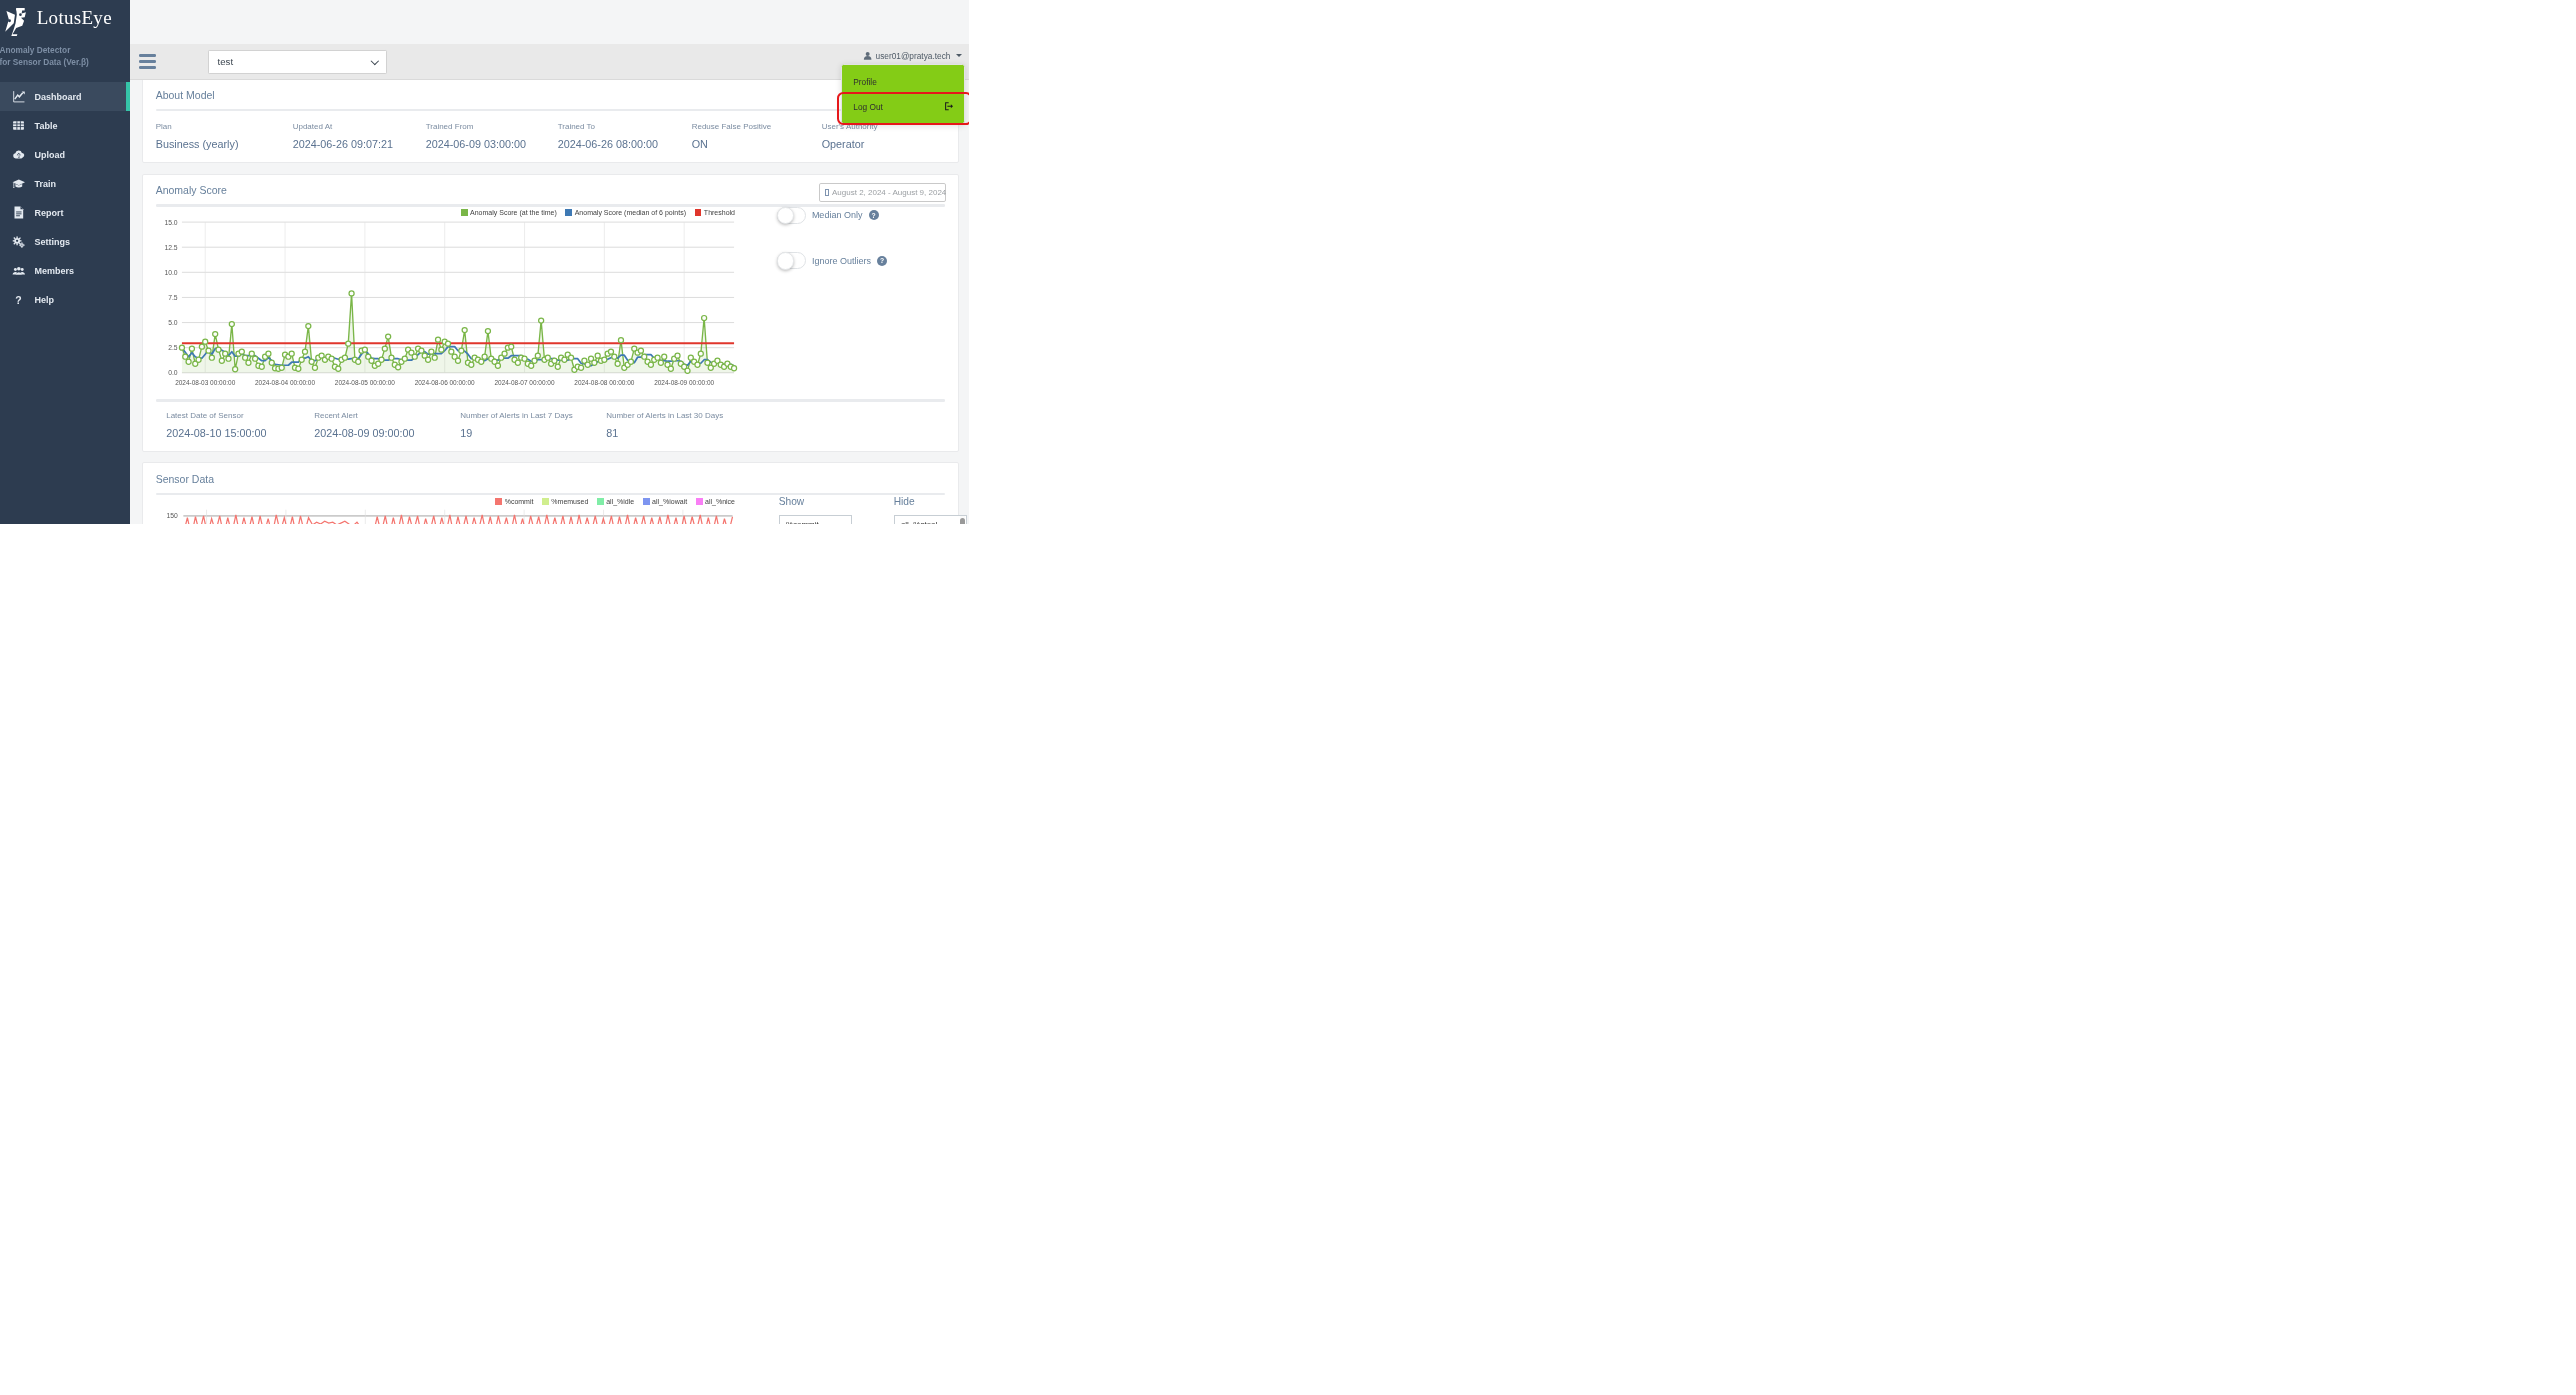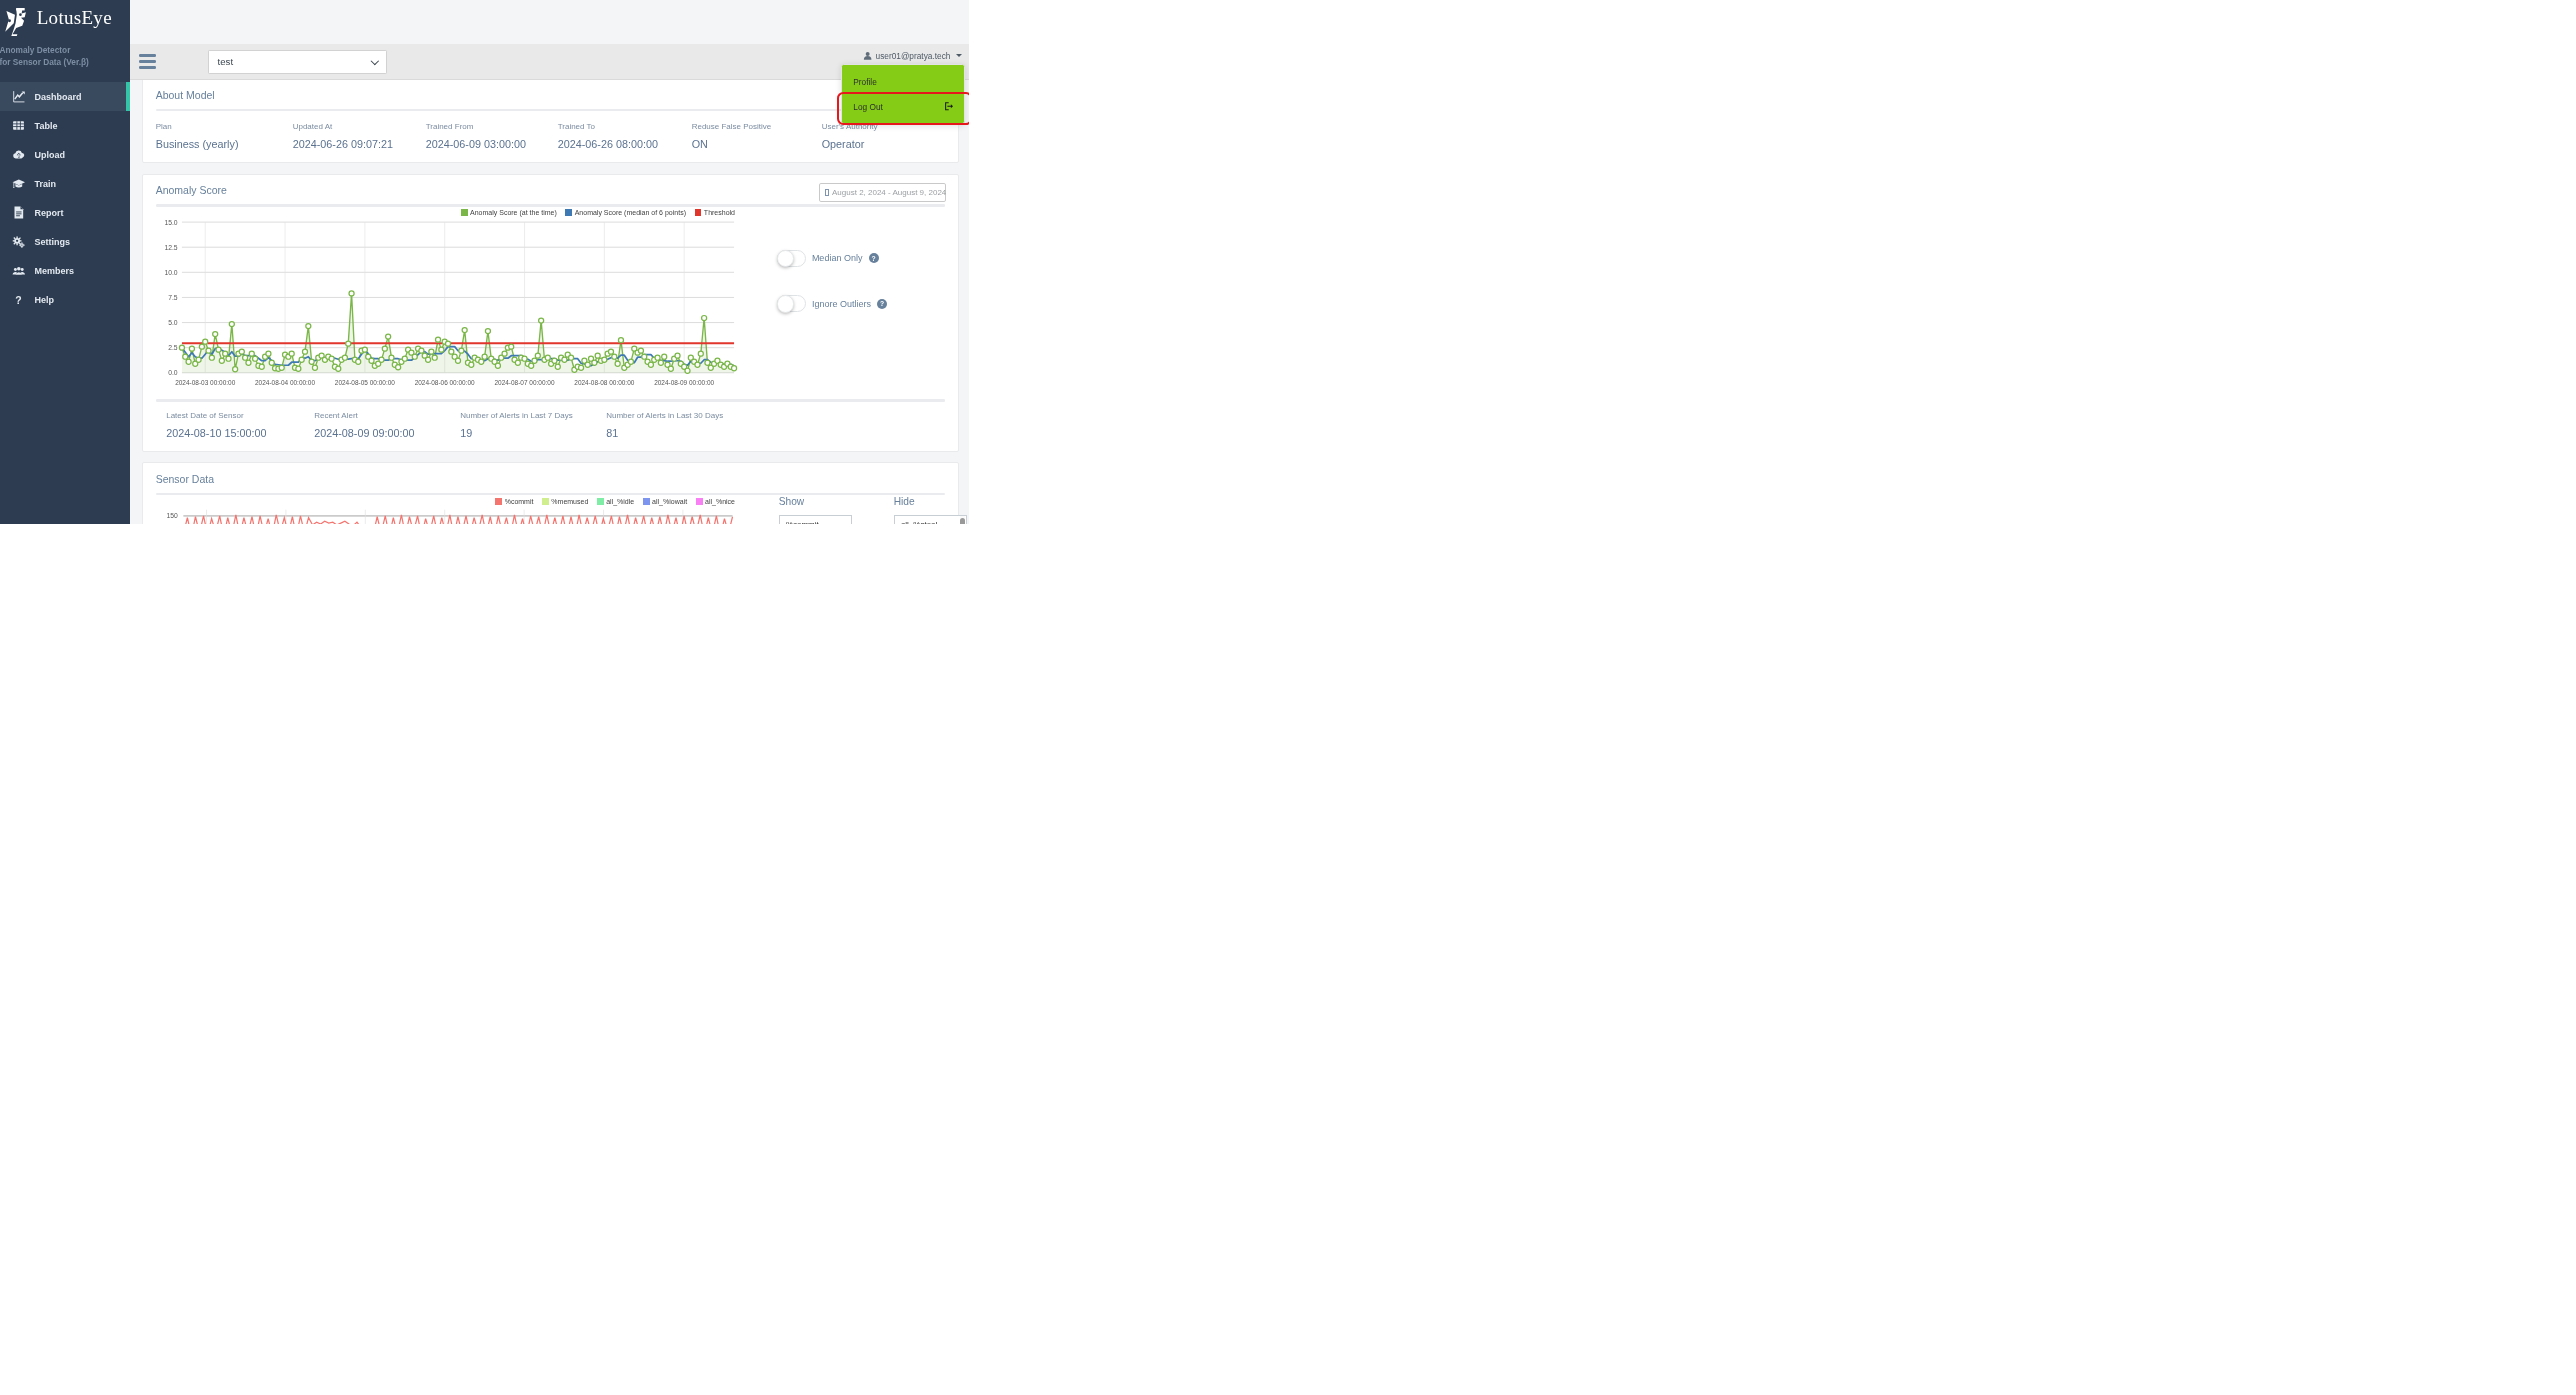--- a/index.html
+++ b/index.html
@@ -51,21 +51,21 @@
 
   
   .daterange { position:absolute; right:12.4px; top:8px; width:127px; height:19px; border:0.6px solid #c9c9c9; border-radius:1.9px; background:#fff; display:flex; align-items:center; padding:4px 5px; gap:3.1px; cursor:pointer; }
   .cal-tofu { width:4.3px; height:7.4px; border:0.9px solid #7f94b0; flex:0 0 auto; }
   .daterange .dr-text { font-size:8px; color:#9b9fa3; white-space:nowrap; }
   .anomaly-body { display:flex; align-items:flex-start; }
   .chart-block { width:583px; }
   .legend-row { display:flex; justify-content:flex-end; gap:8.6px; margin:2.5px 3.7px 1.2px 0; }
   .legend-item { display:flex; align-items:center; gap:2.5px; font-size:7px; color:#3f3f3f; cursor:pointer; }
   .legend-swatch { width:6.8px; height:6.8px; display:inline-block; }
-  .toggles { margin-left:38px; padding-top:31px;margin-top:12px; }
+  .toggles { margin-left:38px; padding-top:0; }
   .toggle-row { display:flex; align-items:center; gap:6.2px; margin-bottom:28px; }
   .toggle-pill { width:29px; height:17.3px; border:0.6px solid #e0e3e6; border-radius:9.3px; background:#fff; position:relative; cursor:pointer; flex:0 0 auto; }
   .toggle-pill .knob { position:absolute; left:-0.6px; top:-0.6px; width:17.3px; height:17.3px; border-radius:50%; background:#ffffff; border:0.6px solid #e4e6e8; box-shadow:0 1.2px 3.1px rgba(0,0,0,.25); }
   .toggle-label { font-size:9px; color:#67809c; }
   .help-circle { width:10px; height:10px; border-radius:50%; background:#67809c; color:#fff; font-size:6.8px; font-weight:bold; display:inline-flex; align-items:center; justify-content:center; cursor:pointer; }
   .stats-row { display:grid; grid-template-columns:148px 146px 146px 1fr; margin-top:9px; padding-left:10.5px; }
 
   
   .sensor-body { display:flex; align-items:flex-start; }
   .sh-panel { margin-left:40px; display:flex; gap:42px; position:relative; padding-top:1.2px; }

